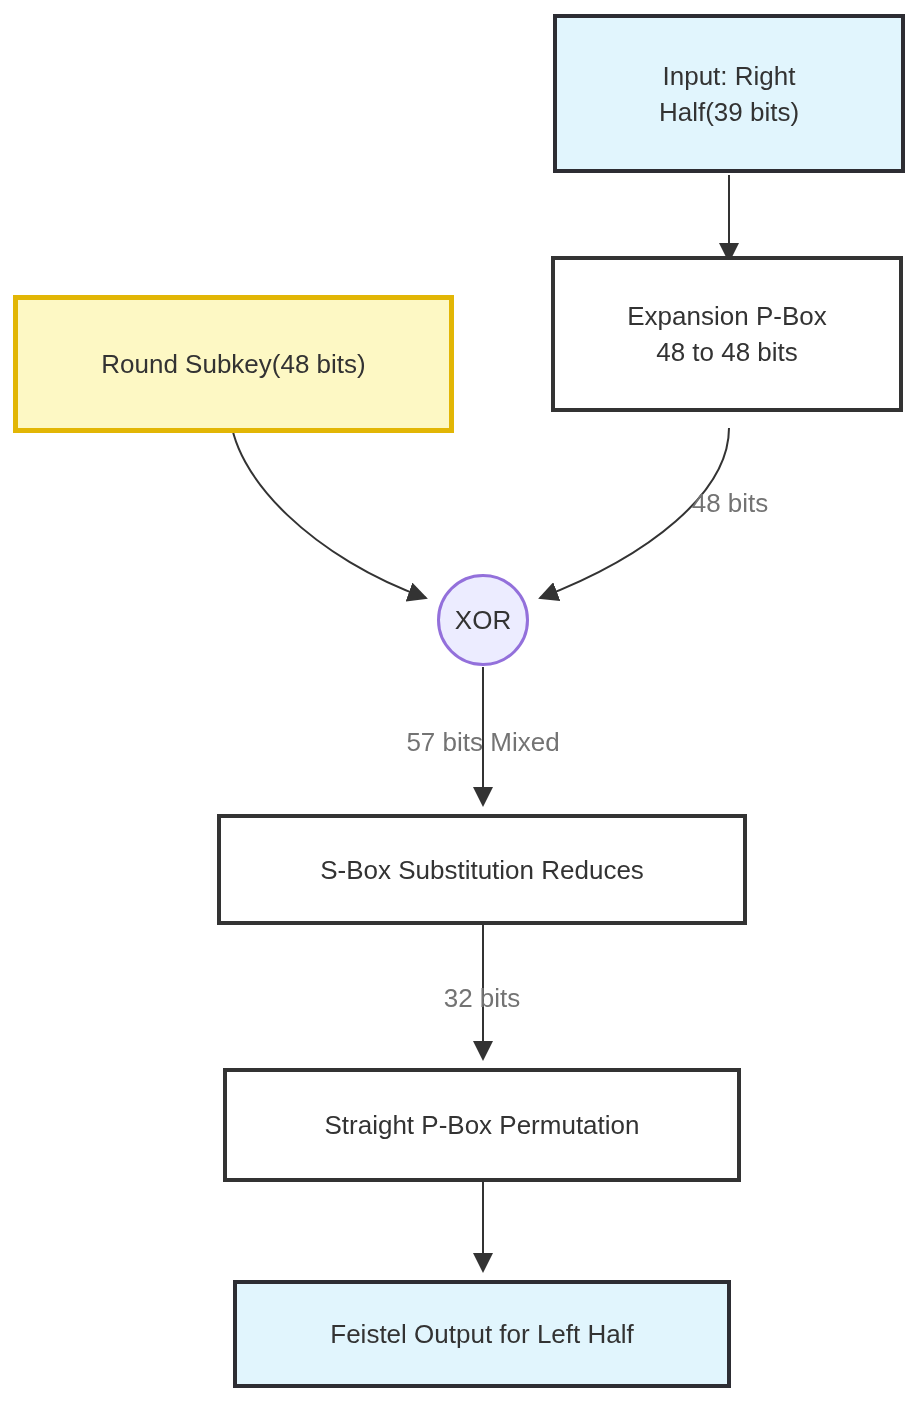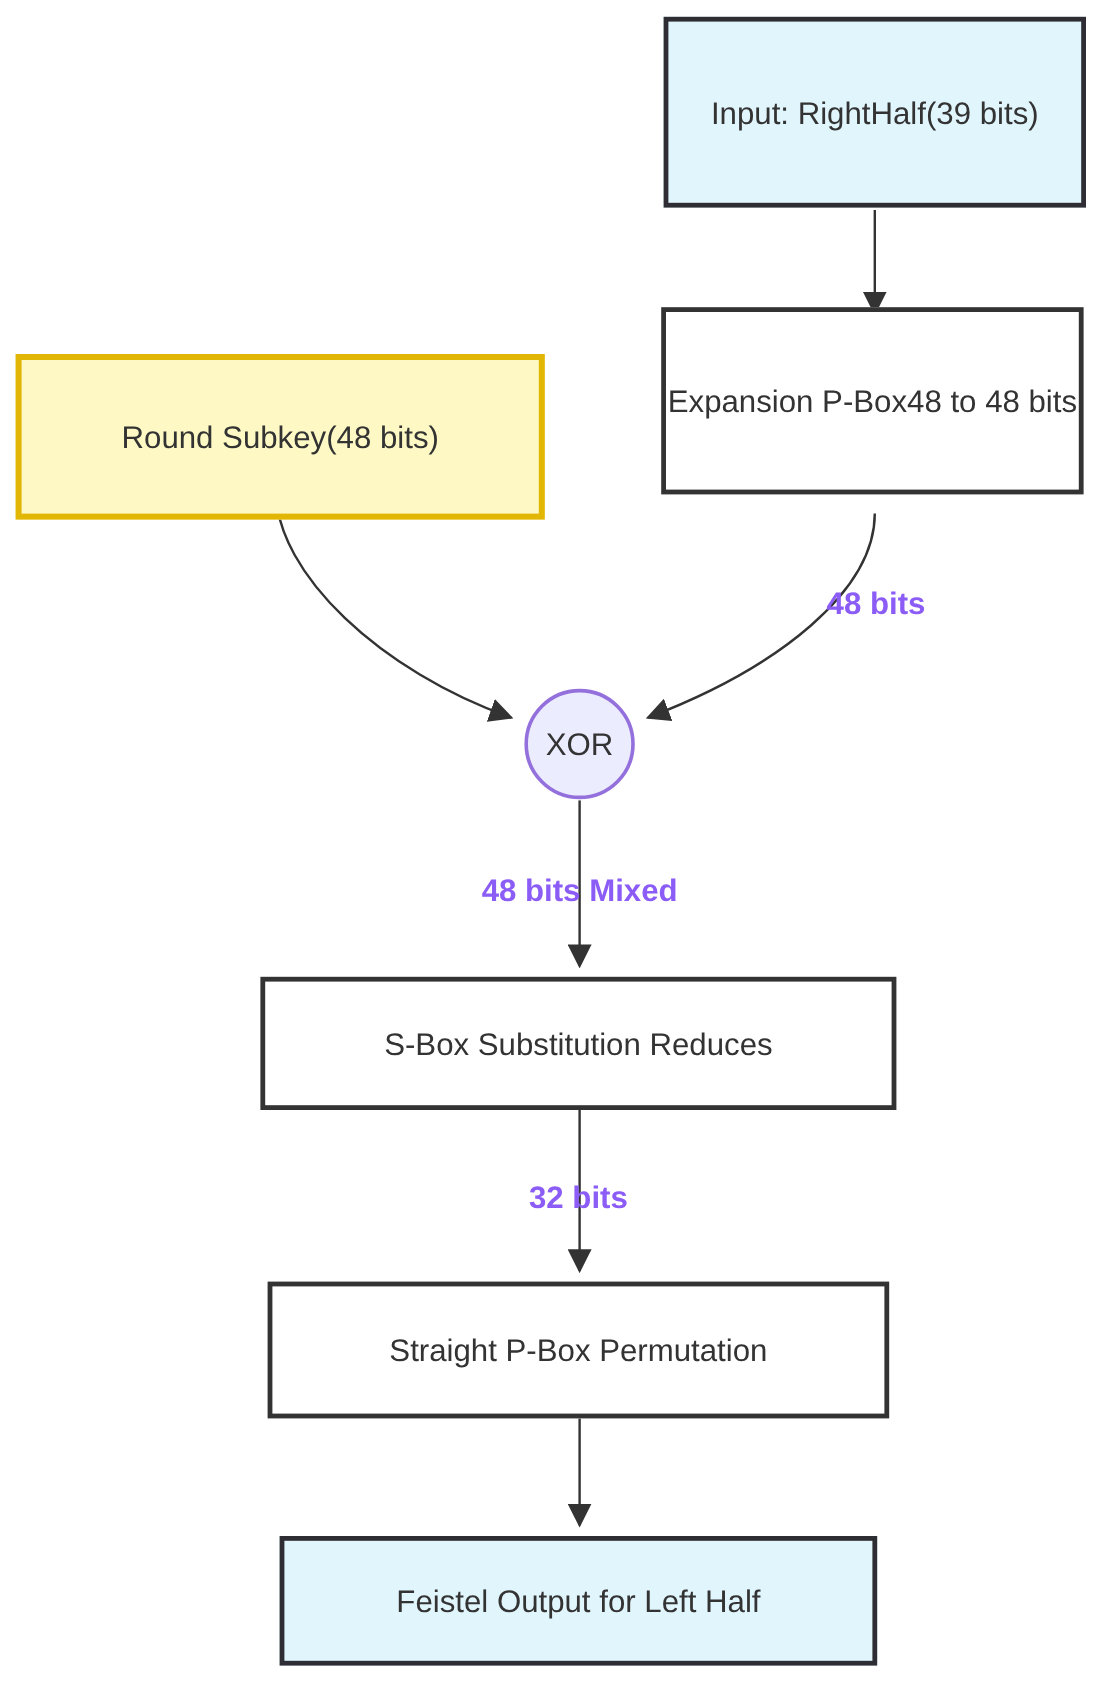--- a/index.html
+++ b/index.html
@@ -20,20 +20,21 @@
     position: absolute;
     left: 0;
     top: 0;
     width: 921px;
     height: 1403px;
     pointer-events: none;
   }
   .node {
     position: absolute;
     display: flex;
+    flex-direction: column;
     align-items: center;
     justify-content: center;
     text-align: center;
     font-size: 26px;
     line-height: 36px;
     color: #333333;
     box-sizing: border-box;
     background: #ffffff;
     border: 4px solid #333333;
   }
@@ -49,23 +50,22 @@
   .node-circle {
     background: #ececff;
     border: 3px solid #9370db;
     border-radius: 50%;
   }
   .edge-label {
     position: absolute;
     transform: translate(-50%, -50%);
     font-size: 26px;
     white-space: nowrap;
-    color: #8b5cf6;
+    color: #737373;
     background: transparent;
-    font-weight: bold;
   }
 </style>
 </head>
 <body>
 
 <div id="canvas">
 
   <svg id="edges" viewBox="0 0 921 1403" xmlns="http://www.w3.org/2000/svg">
     <defs>
       <marker id="arrow" viewBox="0 0 10 10" refX="9" refY="5" markerWidth="10" markerHeight="10" orient="auto-start-reverse">
@@ -105,17 +105,17 @@
   <div class="node" style="left:223px; top:1068px; width:518px; height:114px;">
     <span class="line">Straight P-Box Permutation</span>
   </div>
 
   <div class="node node-blue" style="left:233px; top:1280px; width:498px; height:108px;">
     <span class="line">Feistel Output for Left Half</span>
   </div>
 
   <div class="edge-label" style="left:730px; top:503px;">48 bits</div>
 
-  <div class="edge-label" style="left:483px; top:742px;">48 bits Mixed</div>
+  <div class="edge-label" style="left:483px; top:742px;">57 bits Mixed</div>
 
   <div class="edge-label" style="left:482px; top:998px;">32 bits</div>
 
 </div>
 
 </body></html>

